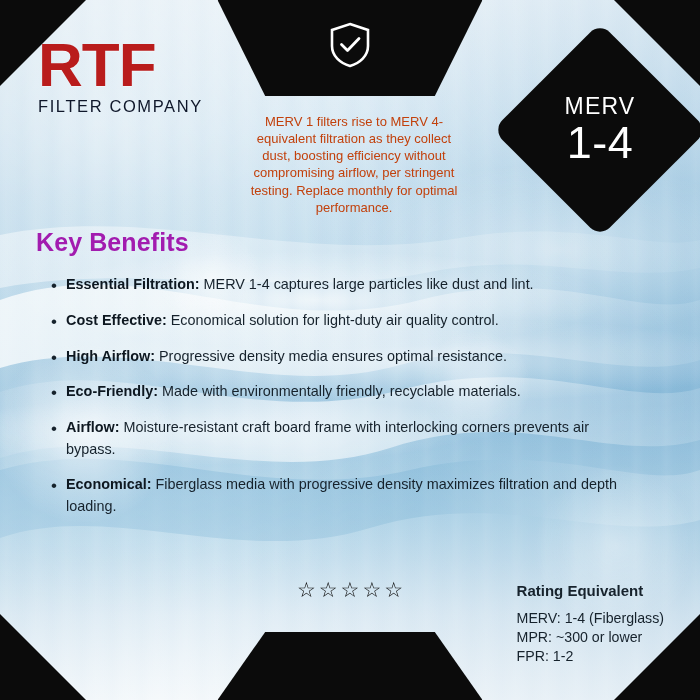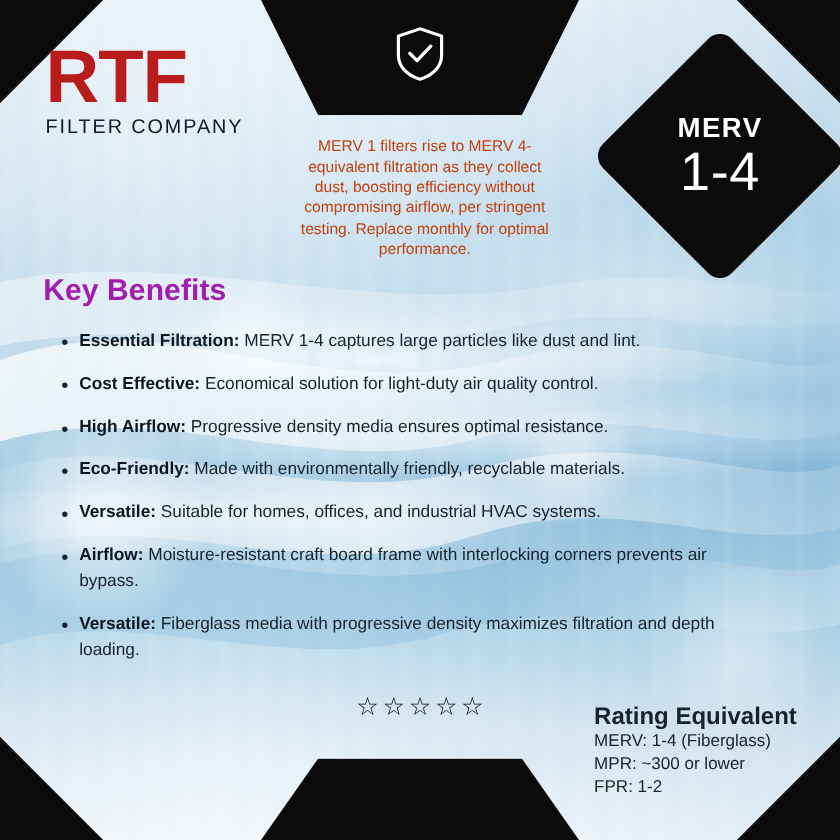--- a/index.html
+++ b/index.html
@@ -167,21 +167,21 @@
     height: 152px;
     display: flex;
     flex-direction: column;
     align-items: center;
     justify-content: center;
     color: #fff;
     pointer-events: none;
   }
   #merv-badge-text .label {
     font-size: 23px;
-    font-weight: bold;
+    font-weight: normal;
     letter-spacing: 1.2px;
     line-height: 1;
     margin-bottom: 2px;
   }
   #merv-badge-text .value {
     font-size: 45px;
     font-weight: normal;
     letter-spacing: 0.5px;
     line-height: 1.02;
   }
@@ -228,23 +228,23 @@
 
   
   #rating {
     position: absolute;
     right: 36px;
     bottom: 34px;
     text-align: left;
     color: #16222c;
   }
   #rating .rtitle {
-    font-size: 20px;
+    font-size: 15px;
     font-weight: bold;
-    margin-bottom: 0;
+    margin-bottom: 10px;
   }
   #rating .rline {
     font-size: 14.2px;
     line-height: 1.33;
   }
 </style>
 </head>
 <body>
 
 <div id="bg"></div>
@@ -320,27 +320,24 @@
     <li>
       <b>Cost Effective:</b><span> Economical solution for light-duty air quality control.</span>
     </li>
     <li>
       <b>High Airflow:</b><span> Progressive density media ensures optimal resistance.</span>
     </li>
     <li>
       <b>Eco-Friendly:</b><span> Made with environmentally friendly, recyclable materials.</span>
     </li>
     <li>
-      <b>Versatile:</b><span> Suitable for homes, offices, and industrial HVAC systems.</span>
-    </li>
-    <li>
       <b>Airflow:</b><span> Moisture-resistant craft board frame with interlocking corners prevents air bypass.</span>
     </li>
     <li>
-      <b>Versatile:</b><span> Fiberglass media with progressive density maximizes filtration and depth loading.</span>
+      <b>Economical:</b><span> Fiberglass media with progressive density maximizes filtration and depth loading.</span>
     </li>
   </ul>
 </div>
 
 <div id="rating">
   <div class="rtitle">Rating Equivalent</div>
   <div class="rline">MERV: 1-4 (Fiberglass)</div>
   <div class="rline">MPR: ~300 or lower</div>
   <div class="rline">FPR: 1-2</div>
 </div>

